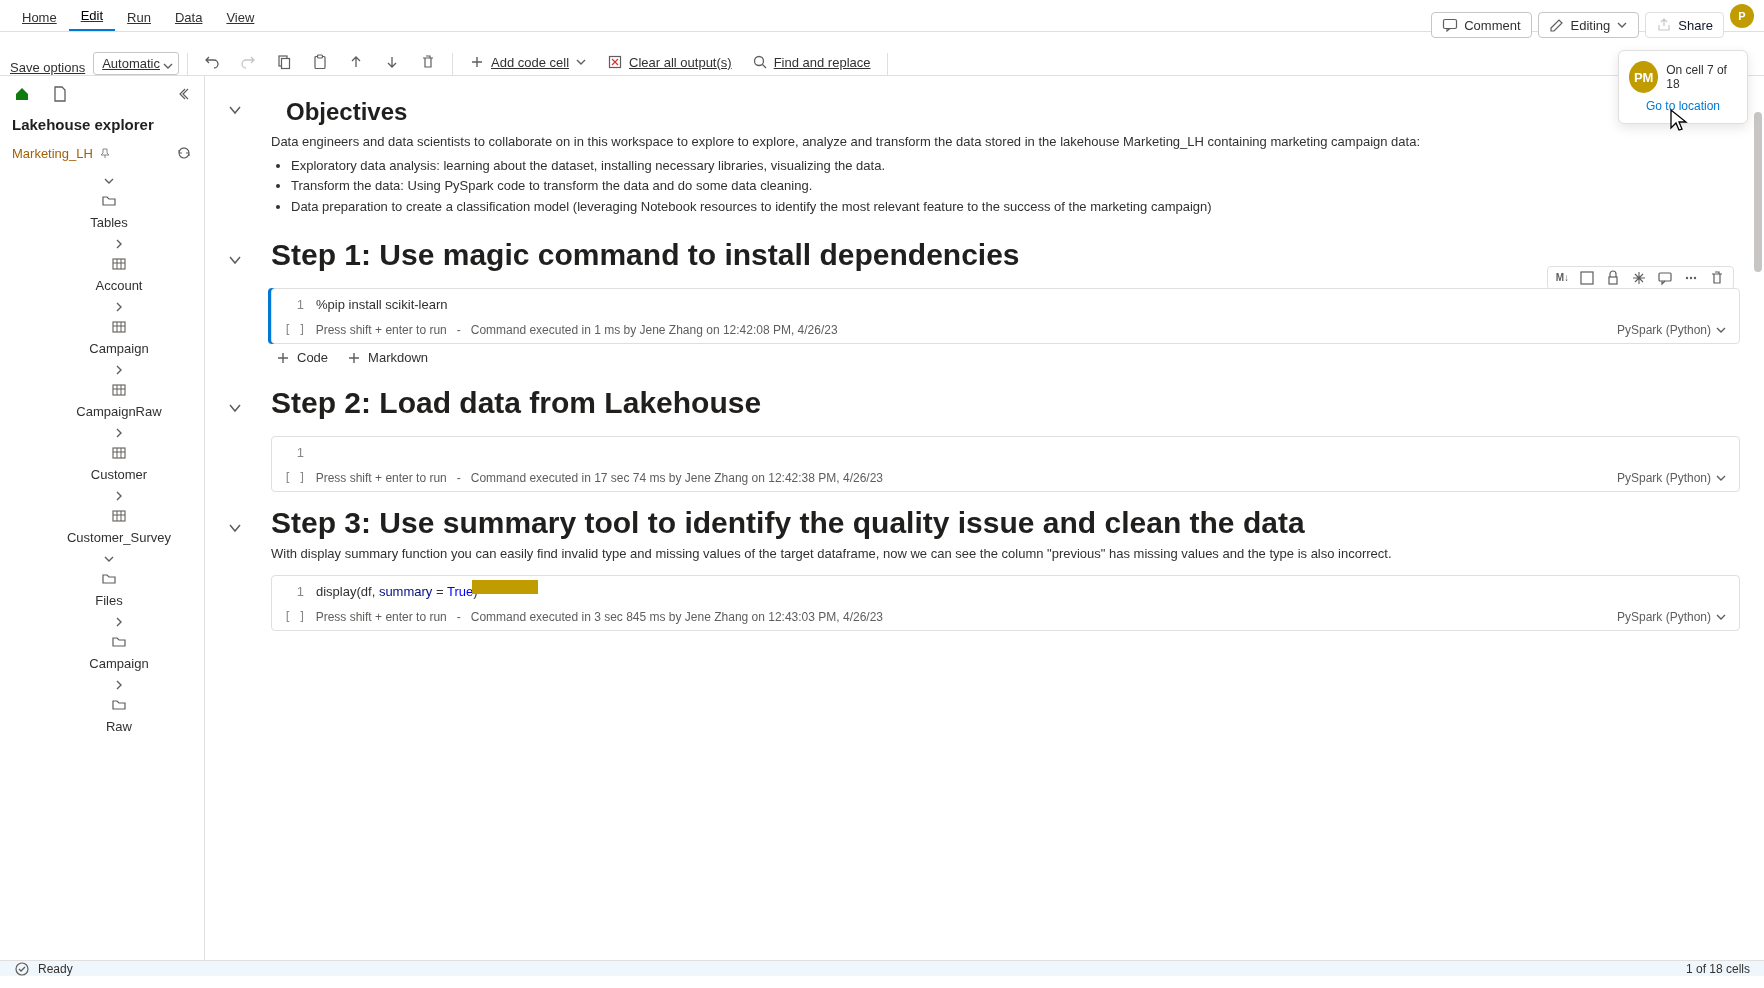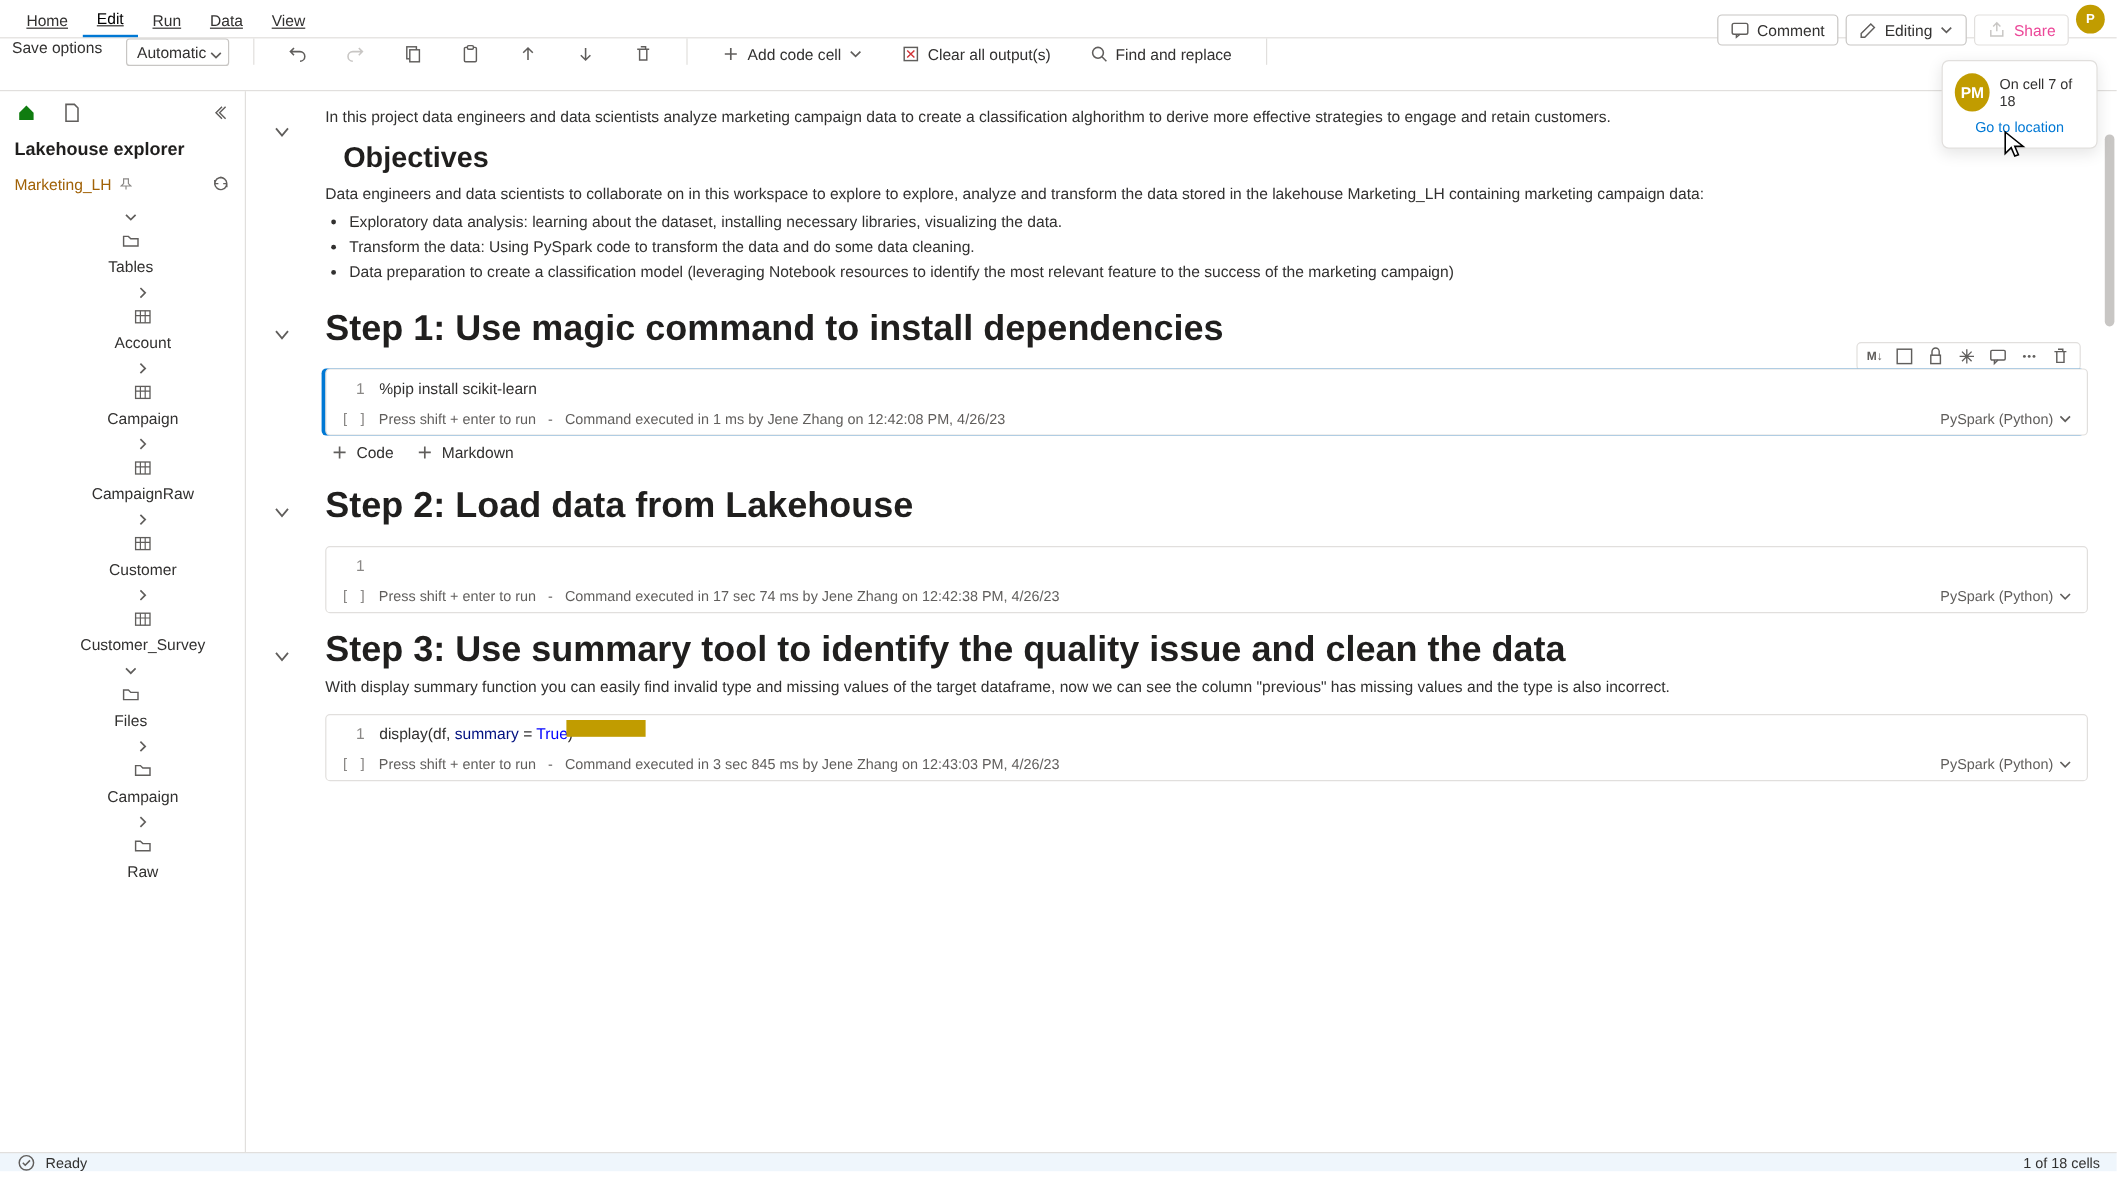--- a/index.html
+++ b/index.html
@@ -5,25 +5,25 @@
 * { margin: 0; padding: 0; box-sizing: border-box; font-family: "Segoe UI", Tahoma, sans-serif; }
 html, body { width: 100%; height: 100%; background: #fff; color: #323130; }
 
 
 .menu-bar { display: flex; align-items: center; height: 32px; padding: 0 10px; border-bottom: 1px solid #e1dfdd; justify-content: space-between;}
 .menu-left { display:flex;align-items:flex-end;height:100%;text-decoration:underline; }
 .menu-item { padding: 6px 12px; font-size: 13px; cursor: pointer; color:#323130;}
 .menu-item.active { border-bottom: 2px solid #0078d4; color:#000; }
 .menu-right { display:flex;align-items:center;gap:6px; }
 .pill-btn { display:flex;align-items:center;gap:6px;border:1px solid #c8c6c4;border-radius:4px;padding:4px 10px;font-size:13px;cursor:pointer;color:#323130;background:#fff;margin-top:19px;}
-.pill-btn.disabled { color:#ec4899; border-color:#e1dfdd;justify-content:space-between;}
+.pill-btn.disabled { color:#0f172a; border-color:#e1dfdd;justify-content:space-between;}
 .avatar-top { width:24px;height:24px;border-radius:50%;background:#c19c00;color:#fff;display:flex;align-items:center;justify-content:center;font-size:11px;font-weight:600; }
 
 
-.toolbar { display:flex;align-items:flex-start;height:44px;padding:0 10px;gap:16px;border-bottom:1px solid #e1dfdd; }
+.toolbar { display:flex;align-items:flex-end;height:44px;padding:0 10px;gap:4px;border-bottom:1px solid #e1dfdd;text-decoration:underline; }
 .tool-sep { width:1px;height:22px;background:#e1dfdd;margin:0 4px; }
 .tool-btn { display:flex;align-items:center;gap:6px;padding:5px 8px;font-size:13px;cursor:pointer;border-radius:3px;color:#323130;}
 .save-label{font-size:13px;color:#323130;margin-right:4px;}
 .save-select{border:1px solid #c8c6c4;border-radius:3px;padding:3px 18px 3px 8px;font-size:13px;color:#323130;background:#fff;position:relative;}
 .icon16{width:16px;height:16px;flex-shrink:0;}
 .icon20{width:20px;height:20px;flex-shrink:0;}
 
 
 .main { display:flex; height: calc(100% - 32px - 44px - 28px); }
 .side-rail { width:205px; border-right:1px solid #e1dfdd; display:flex;flex-direction:column; }
@@ -317,21 +317,20 @@
   <div class="notebook">
     <div class="vscroll">
         <div class="vscroll-thumb"></div>
       </div>
     <div class="nb-content">
 
       <div class="md-block">
         <svg class="collapse-caret icon16" viewBox="0 0 16 16">
             <path d="M3 5 L8 11 L13 5" fill="none" stroke="#605e5c" stroke-width="1.5"></path>
           </svg>
-        <div class="p">In this project data engineers and data scientists analyze marketing campaign data to create a classification alghorithm to derive more effective strategies to engage and retain customers.</div>
         <div class="h2">Objectives</div>
         <div class="p">Data engineers and data scientists to collaborate on in this workspace to explore to explore, analyze and transform the data stored in the lakehouse Marketing_LH containing marketing campaign data:</div>
         <ul class="ul">
           <li>Exploratory data analysis: learning about the dataset, installing necessary libraries, visualizing the data.</li>
           <li>Transform the data: Using PySpark code to transform the data and do some data cleaning.</li>
           <li>Data preparation to create a classification model (leveraging Notebook resources to identify the most relevant feature to the success of the marketing campaign)</li>
         </ul>
       </div>
 
       <div class="md-block">

